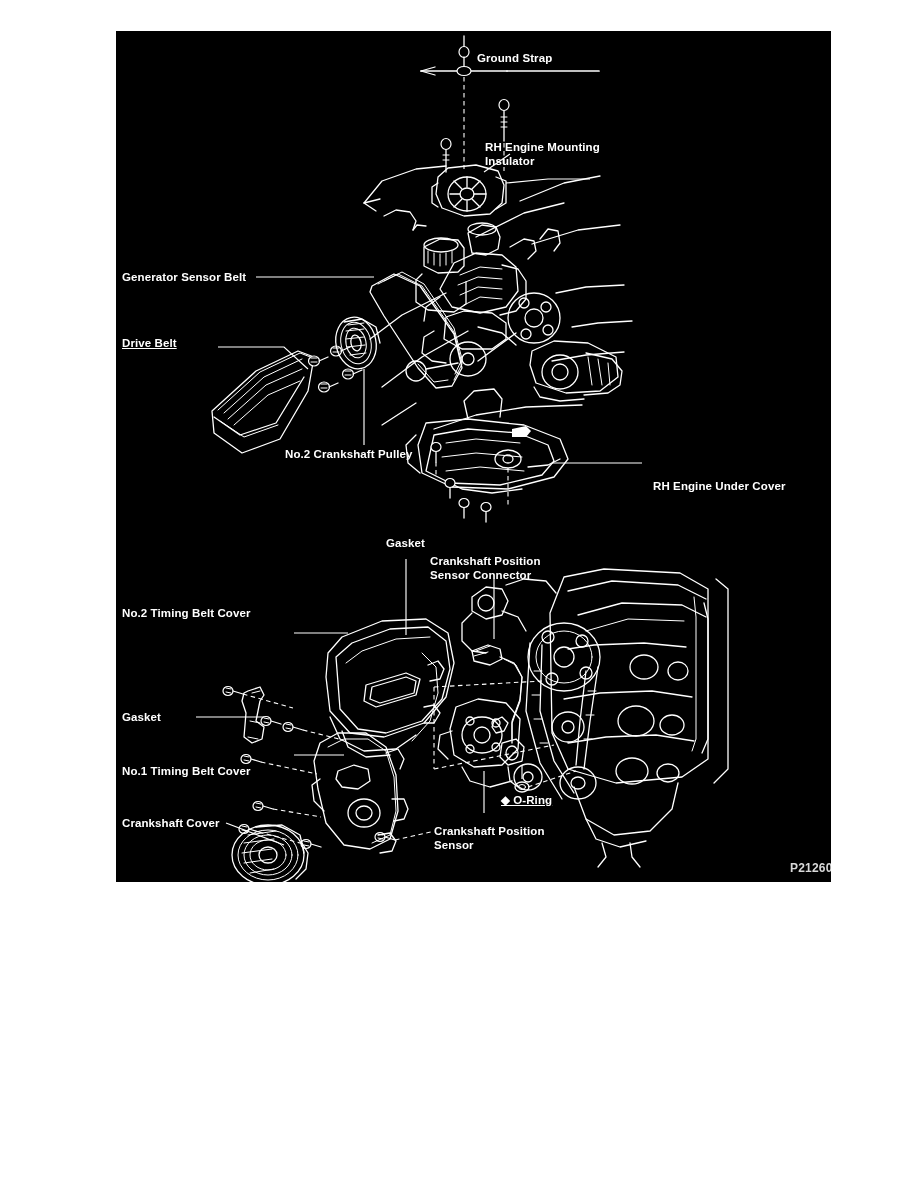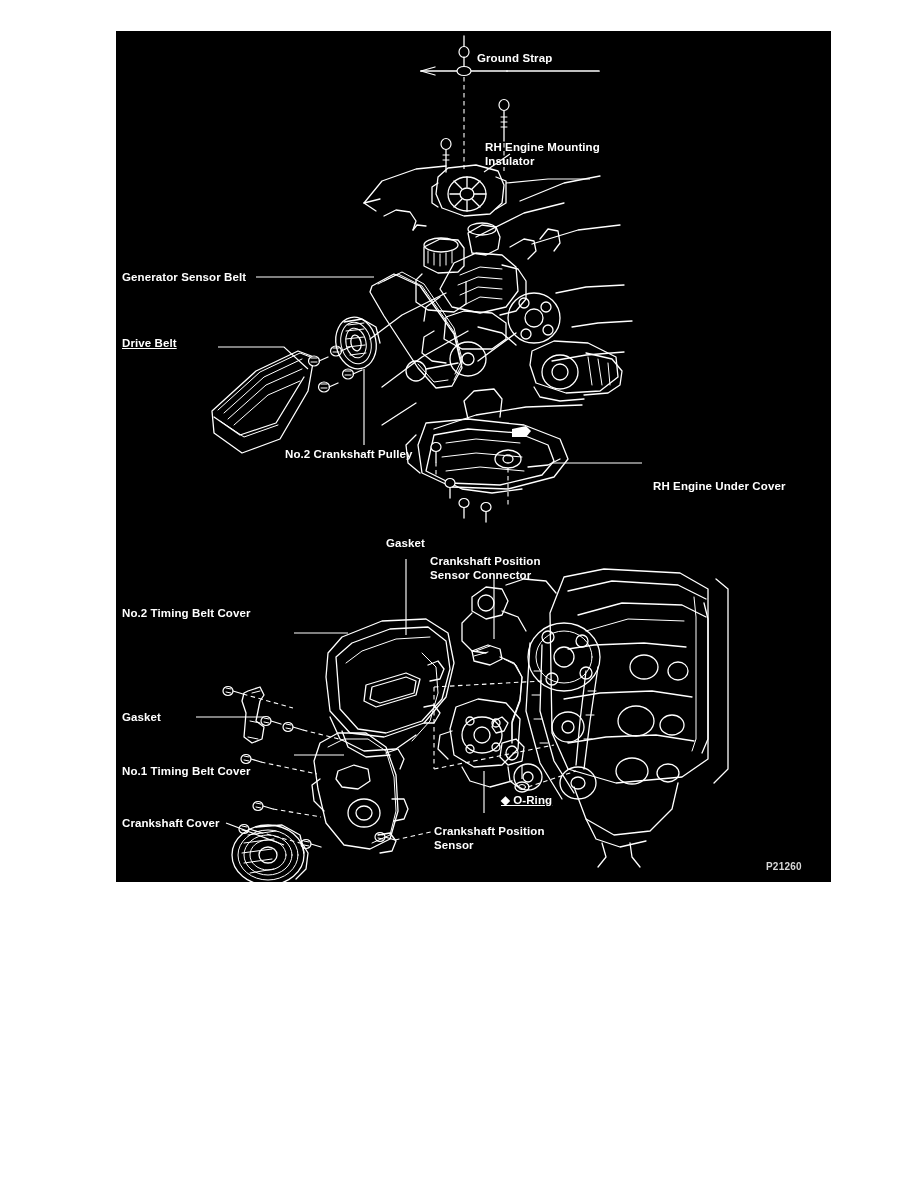--- a/index.html
+++ b/index.html
@@ -46,24 +46,25 @@
     letter-spacing: 0.1px;
     line-height: 13.5px;
     white-space: pre;
     -webkit-font-smoothing: none;
   }
   .label.two-line { white-space: pre-line; }
   .figcode {
     position: absolute;
     color: #d8d8d8;
     font-family: "Liberation Sans", sans-serif;
-    font-size: 10px;
+    font-size: 12px;
     font-weight: bold;
     letter-spacing: 0.2px;
     white-space: pre;
+    margin-left: 24px;
   }
 </style>
 </head>
 <body>
 
 <div id="page">
 
   <div id="plate">
 
     <svg id="art" viewBox="0 0 686 851" xmlns="http://www.w3.org/2000/svg">

